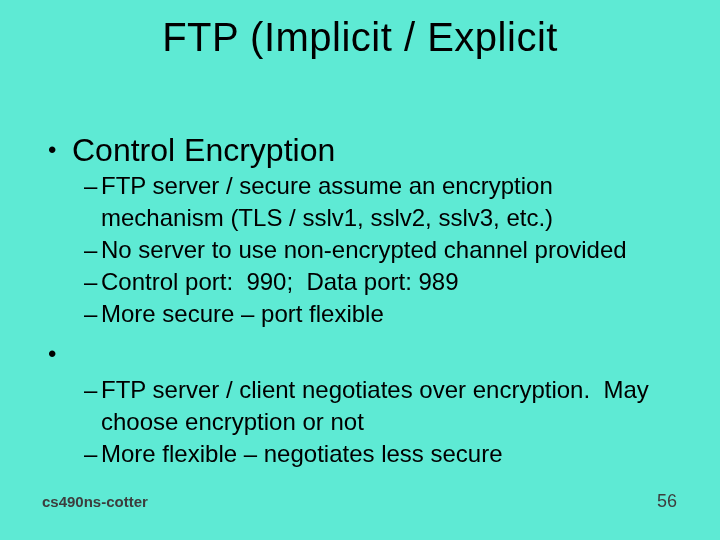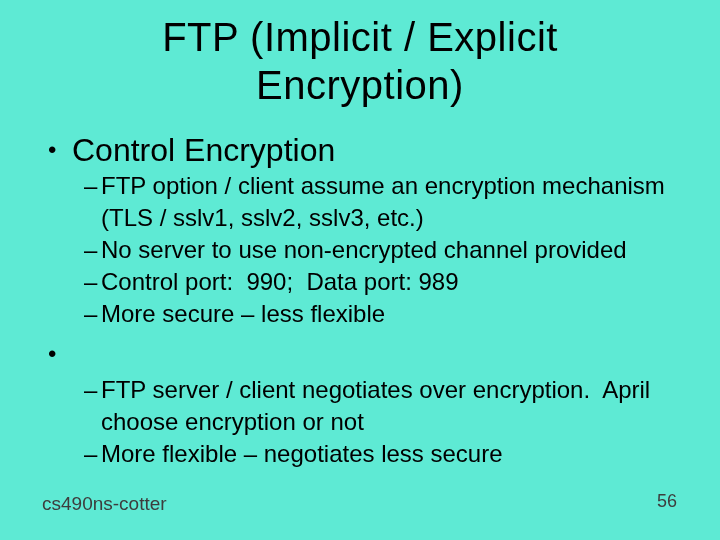--- a/index.html
+++ b/index.html
@@ -58,72 +58,72 @@
     width: 17px;
   }
   .l2 .text {
     width: 572px;
     white-space: pre-wrap;
   }
   .footer-left {
     position: absolute;
     left: 42px;
     top: 493px;
-    font-size: 19px;
+    font-size: 15px;
     color: #3d3d3d;
+    font-weight: bold;
   }
   .footer-right {
     position: absolute;
     left: 657px;
     top: 491px;
     font-size: 18px;
     color: #3d3d3d;
   }
 </style>
 </head>
 <body>
 
 <div class="slide">
 
   <div class="title">
     <div>FTP (Implicit / Explicit</div>
-    <div>Encryption)</div>
   </div>
 
   <div class="body">
 
     <div class="l1">
       <span class="bullet">•</span>
       <span class="t">Control Encryption</span>
     </div>
 
     <div class="l2">
       <span class="dash">–</span>
-      <span class="text">FTP option / client assume an encryption mechanism (TLS / sslv1, sslv2, sslv3, etc.)</span>
+      <span class="text">FTP server / secure assume an encryption mechanism (TLS / sslv1, sslv2, sslv3, etc.)</span>
     </div>
     <div class="l2">
       <span class="dash">–</span>
       <span class="text">No server to use non-encrypted channel provided</span>
     </div>
     <div class="l2">
       <span class="dash">–</span>
       <span class="text">Control port:  990;  Data port: 989</span>
     </div>
     <div class="l2">
       <span class="dash">–</span>
-      <span class="text">More secure – less flexible</span>
+      <span class="text">More secure – port flexible</span>
     </div>
 
     <div class="l1 second">
       <span class="bullet">•</span>
     </div>
 
     <div class="l2">
       <span class="dash">–</span>
-      <span class="text">FTP server / client negotiates over encryption.  April choose encryption or not</span>
+      <span class="text">FTP server / client negotiates over encryption.  May choose encryption or not</span>
     </div>
     <div class="l2">
       <span class="dash">–</span>
       <span class="text">More flexible – negotiates less secure</span>
     </div>
 
   </div>
 
   <div class="footer-left">cs490ns-cotter</div>
   <div class="footer-right">56</div>

